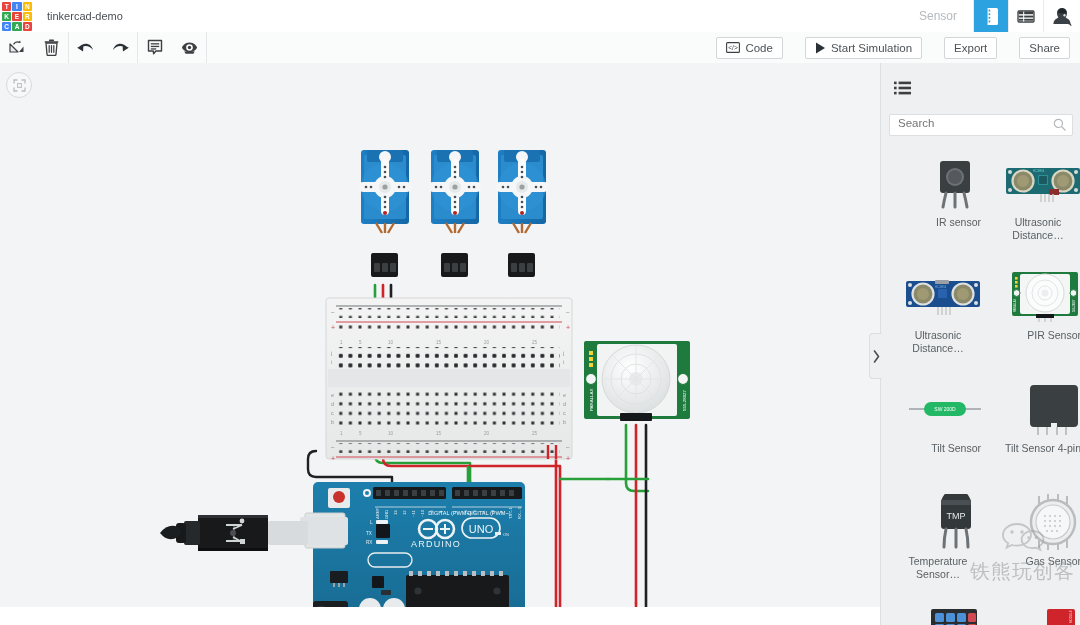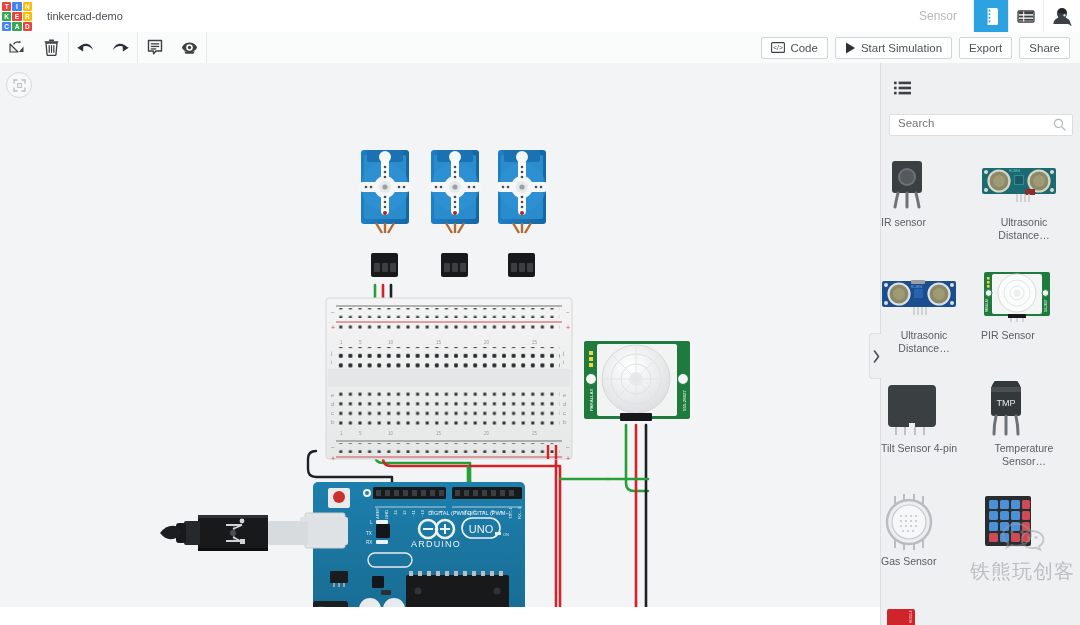--- a/index.html
+++ b/index.html
@@ -35,21 +35,21 @@
     position:absolute;left:0;top:32px;width:1080px;height:31px;
     background:#fafbfb;border-bottom:1px solid #dfe1e3;
     display:flex;align-items:center;
   }
   .tool-grp{display:flex;align-items:center;height:31px;border-right:1px solid #e4e6e8;}
   .tool{width:34px;height:31px;display:flex;align-items:center;justify-content:center;}
   .toolbar-right{margin-left:auto;display:flex;align-items:center;gap:7px;padding-right:10px;}
   .btn{
     height:20px;border:1px solid #d2d6d9;background:#fff;border-radius:2px;
     font-size:11.5px;color:#4d5256;display:flex;align-items:center;gap:5px;
-    padding:0 9px;white-space:nowrap;
+    padding:0 9px;white-space:nowrap;margin-left:15px;
   }
   .btn .ic{display:flex;align-items:center;}
 
   
   .canvas{
     position:absolute;left:0;top:63px;width:880px;height:562px;
     background:#f3f4f5;overflow:hidden;
   }
   .canvas-bottom{position:absolute;left:0;bottom:0;width:880px;height:18px;background:#fff;}
   .fitbtn{
@@ -73,21 +73,21 @@
     border-left:4px solid transparent;border-right:4px solid transparent;border-top:5px solid #5c6166;}
   .list-btn{width:26px;height:34px;display:flex;align-items:center;justify-content:center;}
   .search-wrap{margin:8px 8px 0 8px;position:relative;}
   .search-input{
     width:100%;height:22px;box-sizing:border-box;border:1px solid #dcdee0;background:#fff;
     border-radius:2px;font-size:11.5px;color:#6f7478;padding:0 24px 4px 8px;
     font-family:"Liberation Sans",sans-serif;outline:none;
   }
   .search-ic{position:absolute;right:7px;top:4px;}
   .grid{margin-top:10px;display:grid;grid-template-columns:1fr 1fr;}
-  .cell{height:107px;display:flex;flex-direction:column;align-items:flex-start;justify-content:flex-start;padding-top:6px;}
+  .cell{height:107px;display:flex;flex-direction:column;align-items:flex-end;justify-content:flex-start;padding-top:6px;}
   .cell .thumb{height:62px;display:flex;align-items:center;justify-content:center;}
   .cell .cap{font-size:10.5px;color:#5a6065;text-align:center;line-height:13px;max-width:86px;margin-top:2px;}
   .collapse{
     position:absolute;left:-12px;top:270px;width:12px;height:44px;
     background:#eef0f1;border:1px solid #dcdee0;border-right:none;
     border-radius:4px 0 0 4px;display:flex;align-items:center;justify-content:center;
   }
   
   .wm{position:absolute;right:6px;bottom:40px;display:flex;align-items:center;gap:4px;opacity:.5;pointer-events:none;flex-direction:column;}
   .wm-txt{font-size:20px;color:#8d9195;font-family:"DejaVu Sans",sans-serif;letter-spacing:1px;}
@@ -785,20 +785,30 @@
             <g stroke="#c9ccc9" stroke-width="1.5">
                 <path d="M30 48 v4"></path>
                 <path d="M36 48 v4"></path>
                 <path d="M42 48 v4"></path>
               </g>
           </svg>
         </div>
         <div class="cap">PIR Sensor</div>
       </div>
 
+      <div class="cell">
+        <div class="thumb">
+          <svg width="72" height="24" viewBox="0 0 72 24">
+            <line x1="0" y1="12" x2="72" y2="12" stroke="#9aa0a4" stroke-width="1.6"></line>
+            <rect x="15" y="5" width="42" height="14" rx="7" fill="#22b866"></rect>
+            <text x="36" y="14.2" font-size="5" fill="#ffffff" font-family="Liberation Sans, sans-serif" text-anchor="middle">SW 200D</text>
+          </svg>
+        </div>
+        <div class="cap">Tilt Sensor</div>
+      </div>
 
       <div class="cell">
         <div class="thumb">
           <svg width="58" height="54" viewBox="0 0 58 54">
             <path d="M7 3 h44 a4 4 0 0 1 4 4 v34 a4 4 0 0 1 -4 4 h-17 v-4 h-6 v4 h-17 a4 4 0 0 1 -4 -4 v-34 a4 4 0 0 1 4 -4 z" fill="#3a3f42"></path>
             <g stroke="#b9bdc0" stroke-width="1.8">
               <path d="M15 45 v8"></path>
                 <path d="M24 45 v8"></path>
                 <path d="M34 45 v8"></path>
                 <path d="M43 45 v8"></path>

